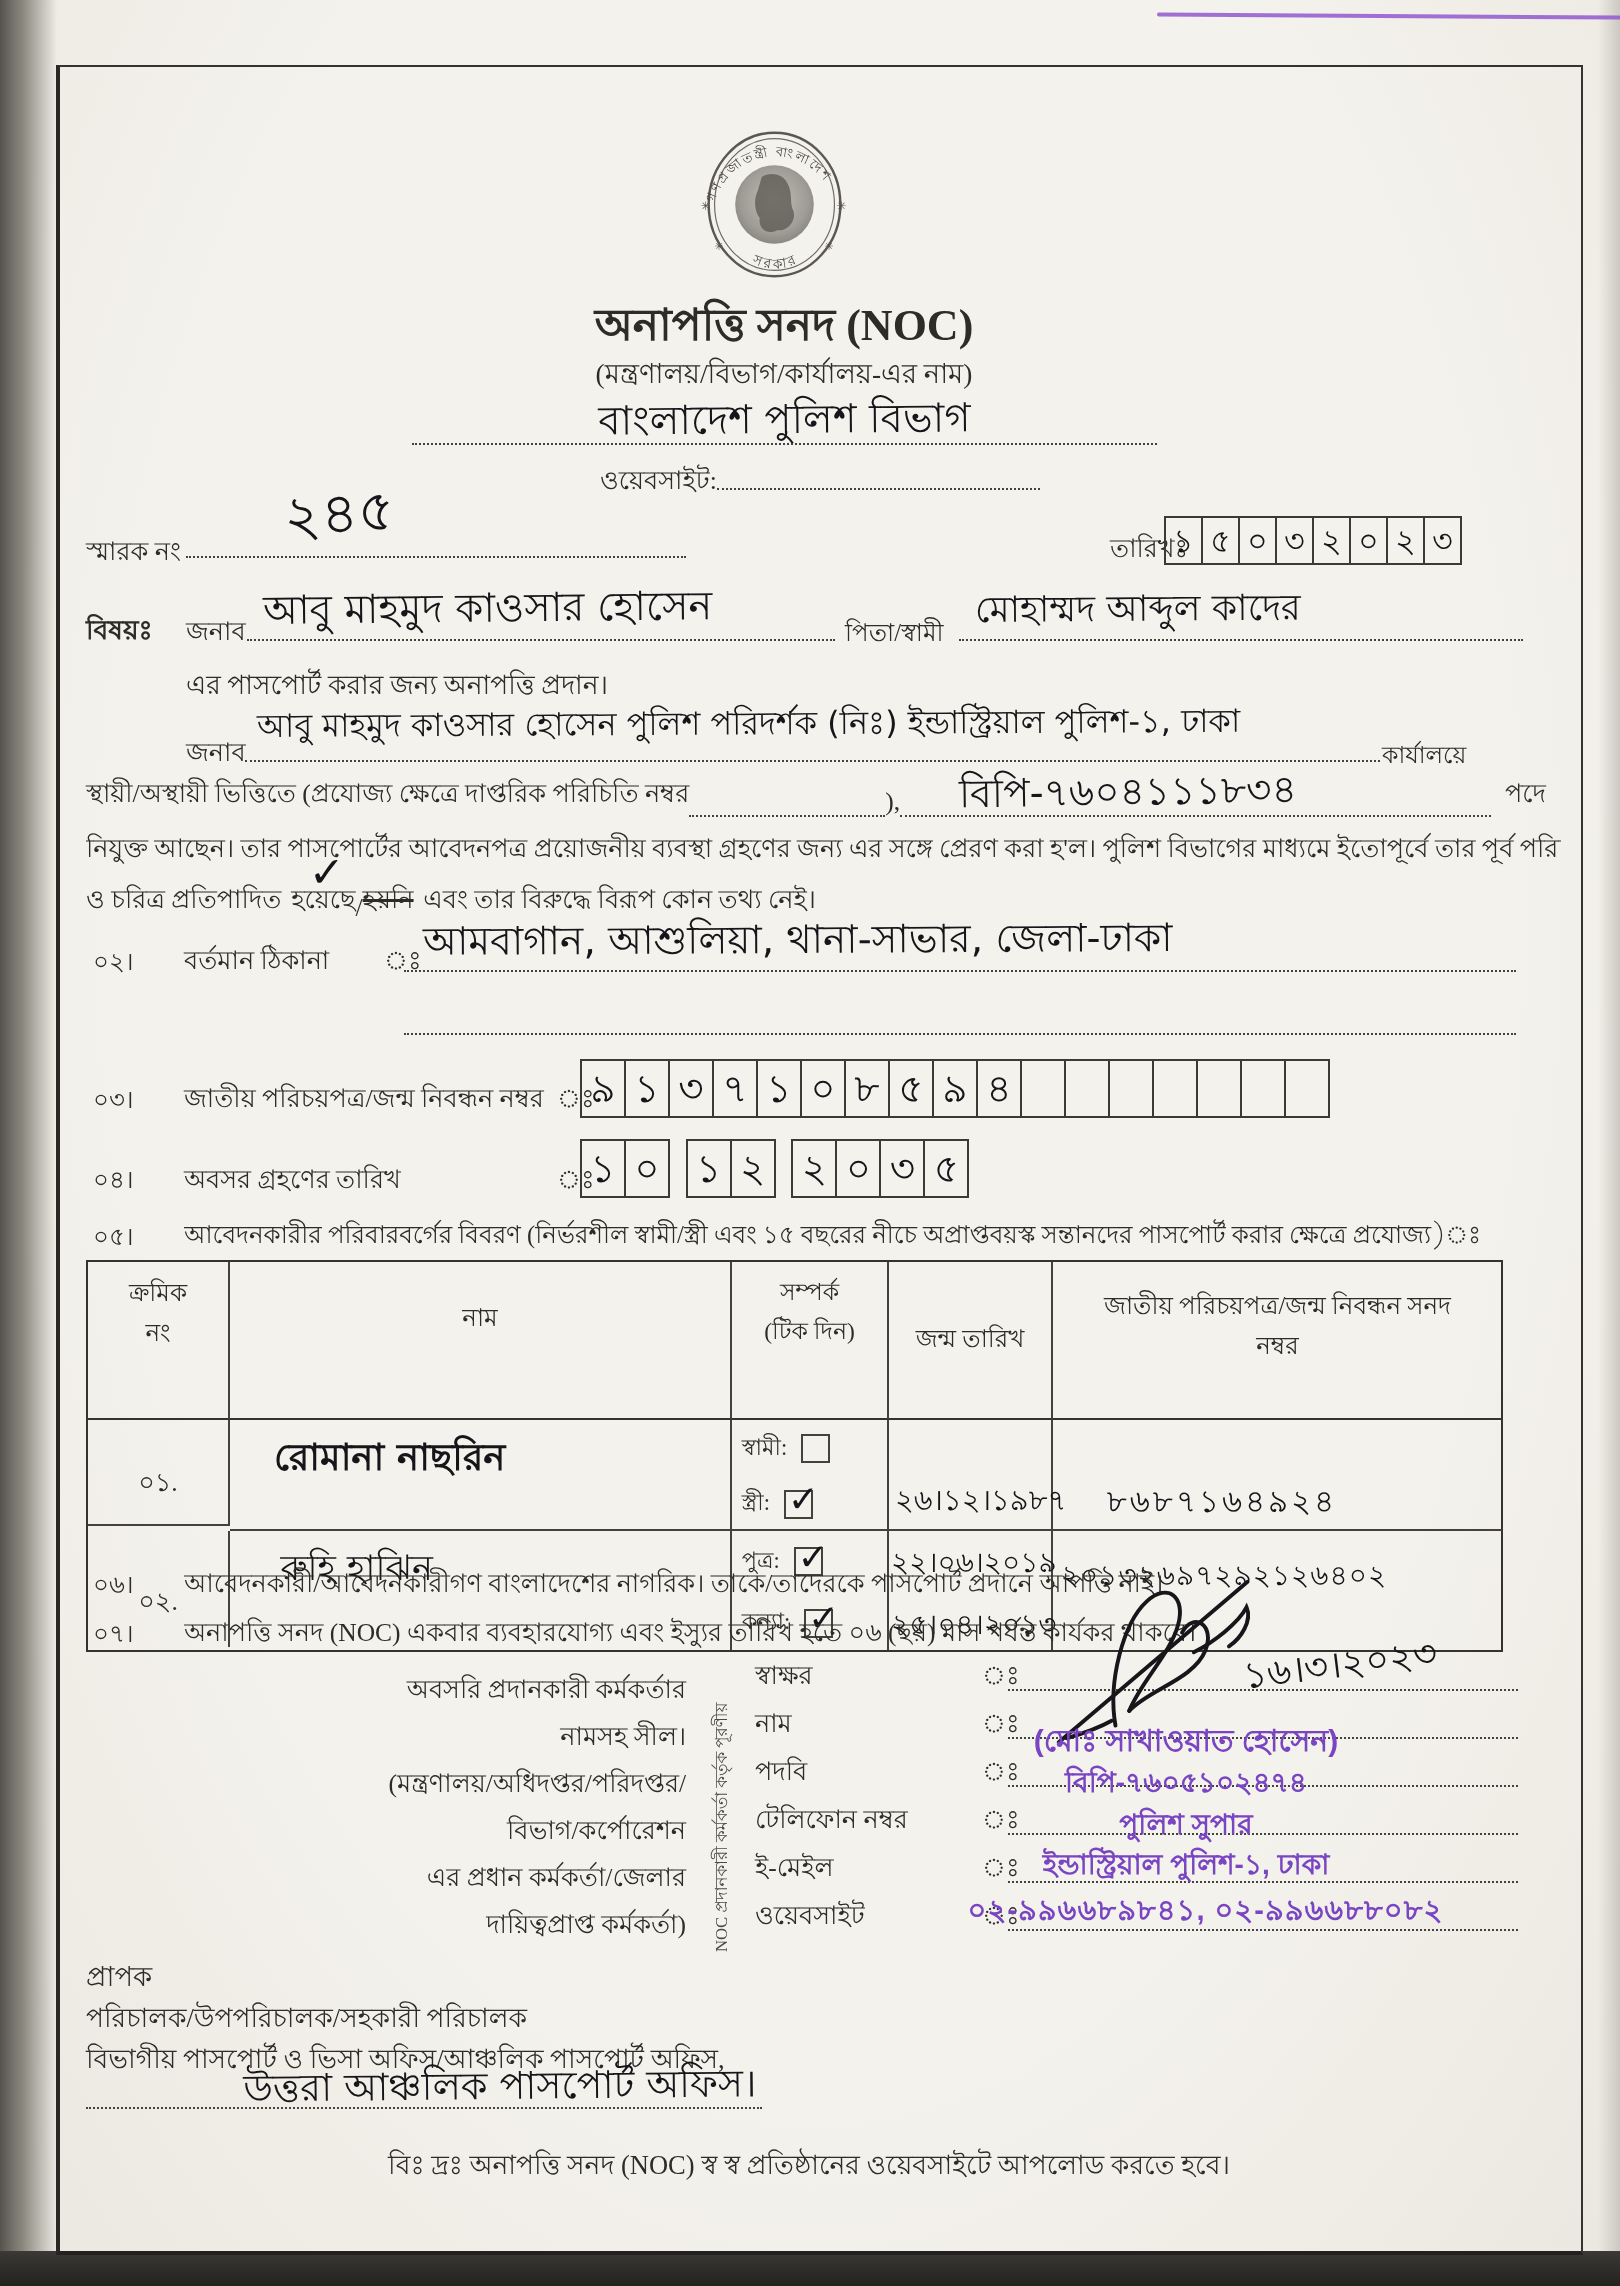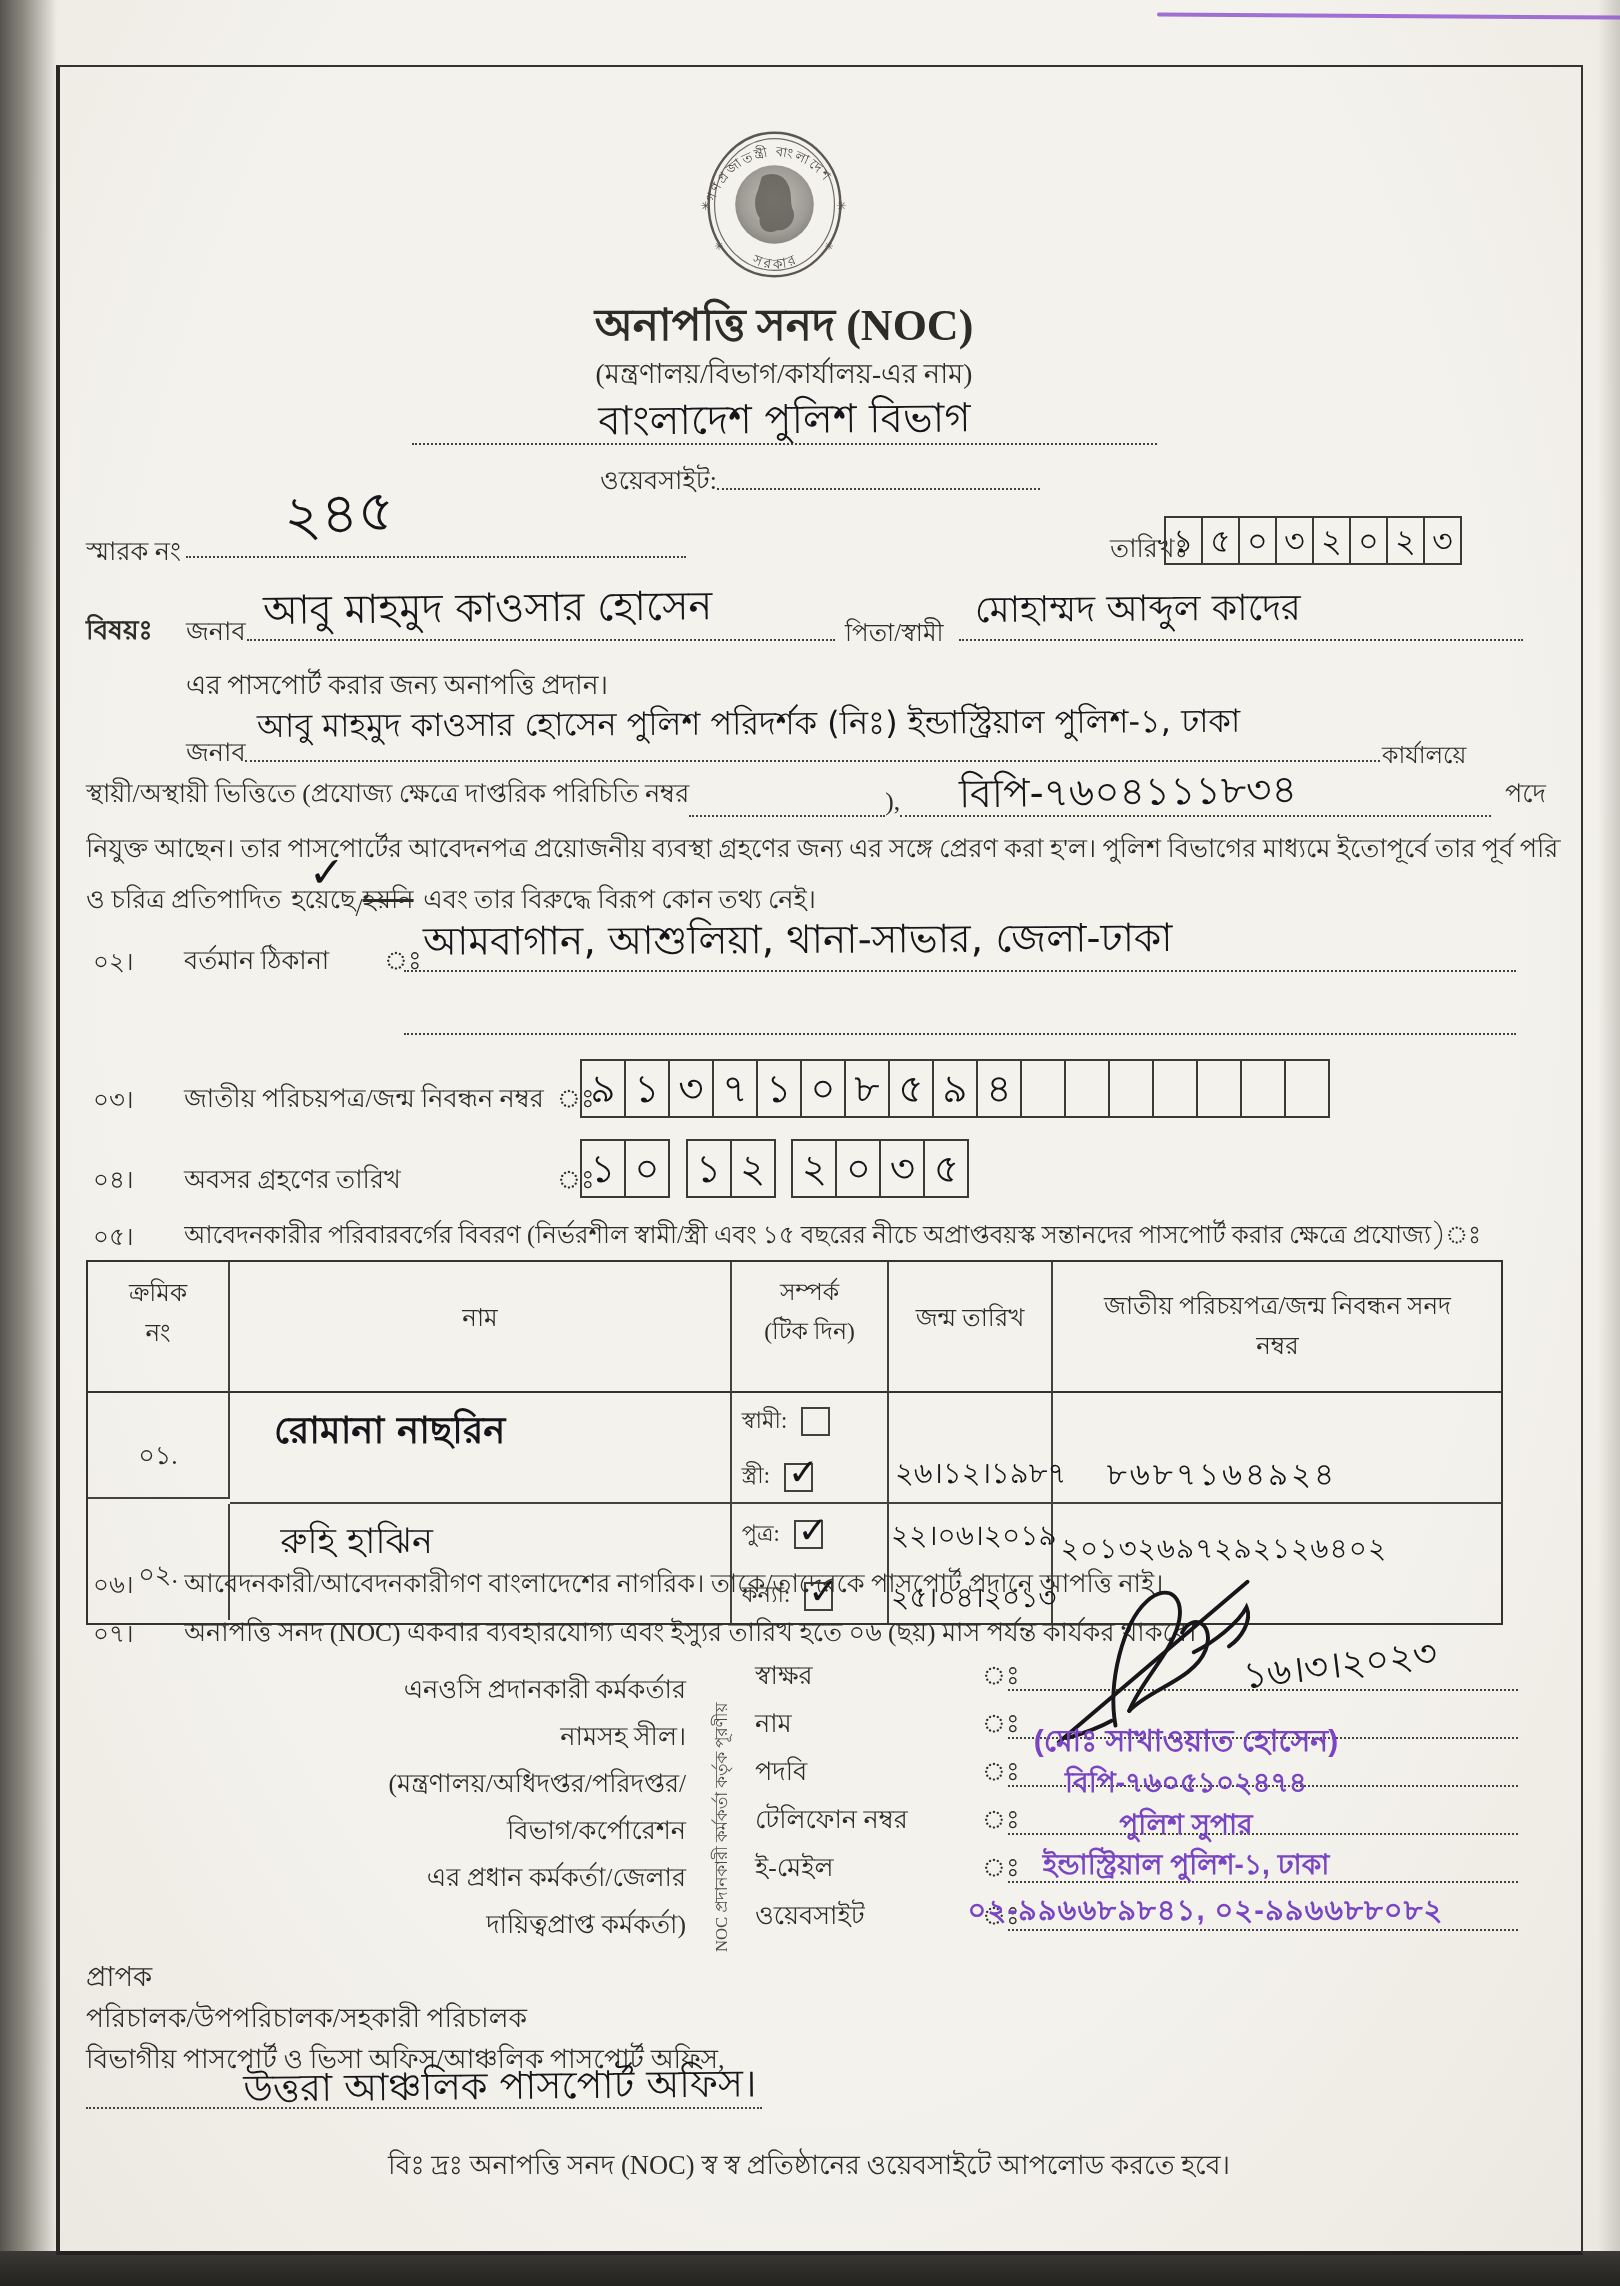--- a/index.html
+++ b/index.html
@@ -180,21 +180,21 @@
 
     <div class="cell hrow t" style="text-align:center;font-size:24.5px;padding:11.8px 2px;">
       <div>ক্রমিক</div>
       <div>নং</div>
     </div>
     <div class="cell hrow t" style="text-align:center;font-size:24.5px;padding:37px 2px;">নাম</div>
     <div class="cell hrow t" style="text-align:center;font-size:23.5px;padding:11.8px 2px;">
       <div>সম্পর্ক</div>
       <div>(টিক দিন)</div>
     </div>
-    <div class="cell hrow t" style="text-align:center;font-size:24.5px;padding:37px 2px;">জন্ম তারিখ</div>
+    <div class="cell hrow t" style="text-align:center;font-size:24.5px;padding:58px 2px;">জন্ম তারিখ</div>
     <div class="cell hrow t" style="text-align:center;font-size:24.5px;padding:24.5px 29px;">জাতীয় পরিচয়পত্র/জন্ম নিবন্ধন সনদ নম্বর</div>
 
     <div class="cell t" style="text-align:center;font-size:25.5px;padding-top:43px;height:106px;">০১.</div>
     <div class="cell" style="padding:7.8px 0 0 44px;">
       <div class="hand" style="font-size:37px;white-space:nowrap;font-weight:bold;">রোমানা নাছরিন</div>
     </div>
     <div class="cell" style="padding-top:5.9px;">
       <div class="relline t">
         <span>স্বামী:</span>
         <span class="cb">
@@ -241,21 +241,21 @@
       <div class="hand" style="font-size:28px;white-space:nowrap;letter-spacing:1px;margin-top:13.7px;">২০১৩২৬৯৭২৯২১২৬৪০২</div>
     </div>
   </div>
 
   <div class="abs t" style="left:93px;top:1566px;font-size:24.5px;">০৬।</div>
   <div class="abs t" style="left:184px;top:1564px;width:1372px;font-size:25.5px;white-space:nowrap;overflow:hidden;">আবেদনকারী/আবেদনকারীগণ বাংলাদেশের নাগরিক। তাকে/তাদেরকে পাসপোর্ট প্রদানে আপত্তি নাই।</div>
   <div class="abs t" style="left:93px;top:1615px;font-size:24.5px;">০৭।</div>
   <div class="abs t" style="left:184px;top:1613px;width:1372px;font-size:25.5px;white-space:nowrap;overflow:hidden;">অনাপত্তি সনদ (NOC) একবার ব্যবহারযোগ্য এবং ইস্যুর তারিখ হতে ০৬ (ছয়) মাস পর্যন্ত কার্যকর থাকবে।</div>
 
   <div class="abs t" style="left:245px;top:1666px;width:441px;text-align:right;font-size:25.5px;line-height:47px;">
-    <div>এনওসি প্রদানকারী কর্মকর্তার</div>
+    <div>অবসরি প্রদানকারী কর্মকর্তার</div>
     <div>নামসহ সীল।</div>
     <div>(মন্ত্রণালয়/অধিদপ্তর/পরিদপ্তর/</div>
     <div>বিভাগ/কর্পোরেশন</div>
     <div>এর প্রধান কর্মকর্তা/জেলার</div>
     <div>দায়িত্বপ্রাপ্ত কর্মকর্তা)</div>
   </div>
 
   <div class="abs vert t" style="left:708px;top:1658px;height:294px;font-size:16.7px;color:#4c4a44;">NOC প্রদানকারী কর্মকর্তা কর্তৃক পূরণীয়</div>
 
   <div class="abs" style="left:755px;top:1656px;width:774px;">

